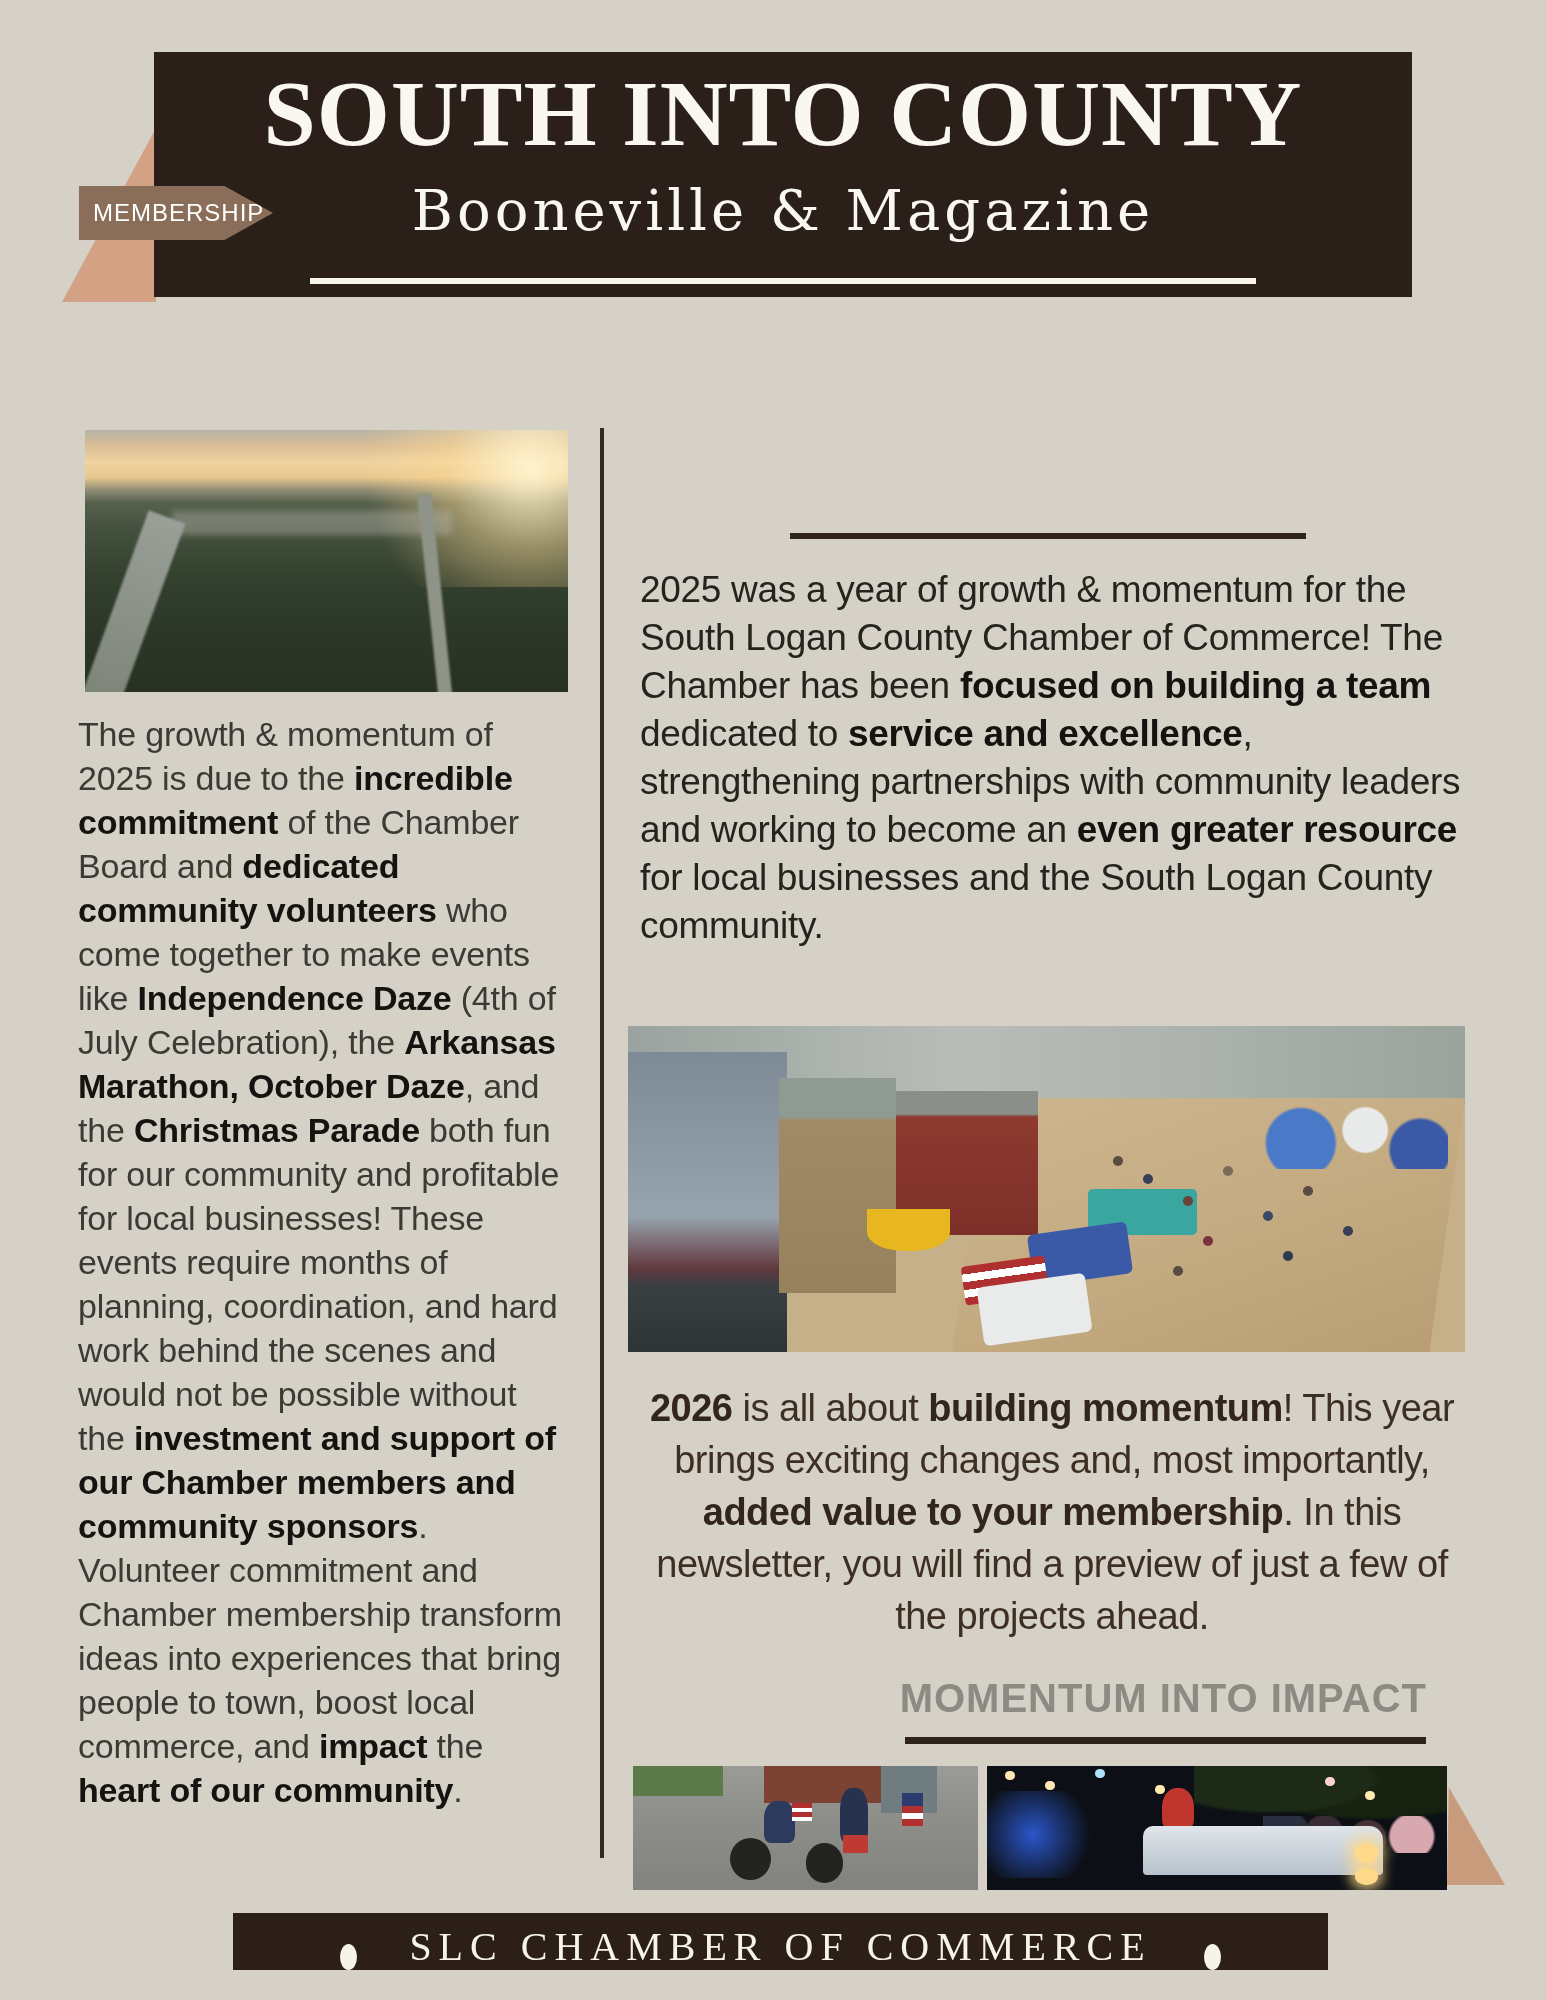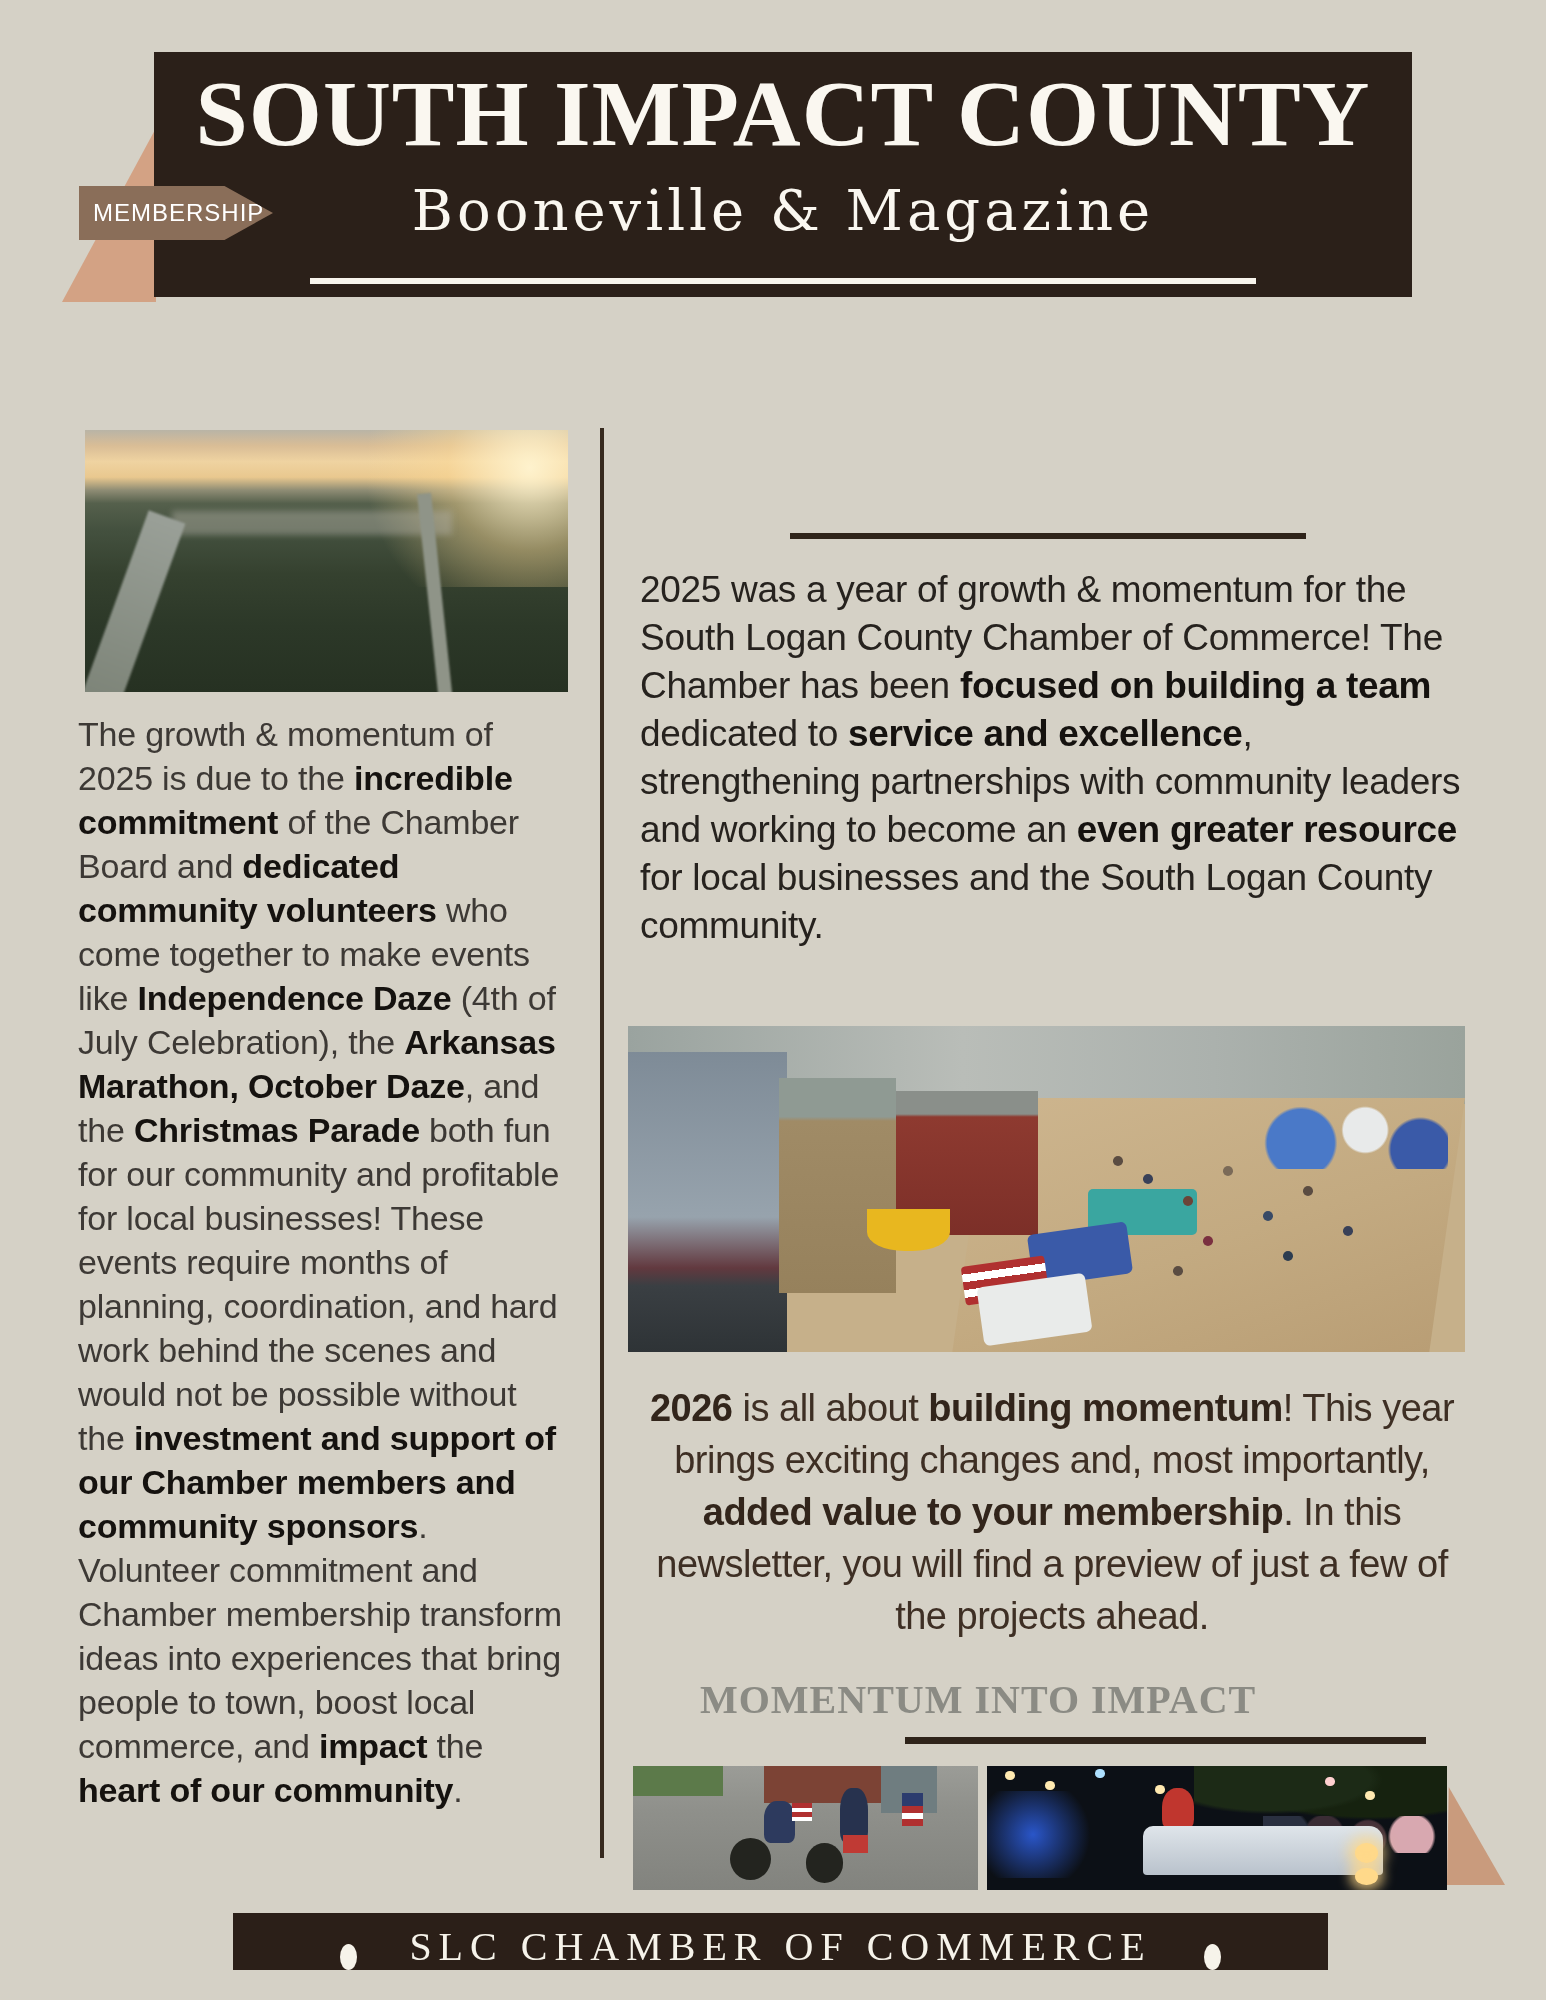--- a/index.html
+++ b/index.html
@@ -121,41 +121,41 @@
   
   .hello-heading { position:absolute; left:628px; top:440px; width:832px; text-align:center;
     font-family:"DejaVu Serif", serif; font-style:italic; font-size:56px; color:#15110e;
     letter-spacing:3px; white-space:nowrap; }
   .hello-underline { position:absolute; left:790px; top:533px; width:516px; height:6px; background:#2f241a; }
   .right-para1 { position:absolute; left:640px; top:566px; width:824px;
     font-size:37px; line-height:48px; color:#26221e; letter-spacing:-0.3px; }
   .right-para2 { position:absolute; left:640px; top:1382px; width:824px;
     font-size:38px; line-height:52px; color:#3e2f24; letter-spacing:-0.5px;text-align:center; }
   .right-para2 b { color:#32251b; }
-  .momentum-heading { position:absolute; left:700px; top:1676px; width:727px; 
-    font-family:Liberation Serif, serif; font-weight:700; font-size:40px; color:#8b8b84; letter-spacing:1px; white-space:nowrap; }
+  .momentum-heading { position:absolute; left:700px; top:1676px; width:727px; text-align:right;
+    font-family:Liberation Sans, sans-serif; font-weight:700; font-size:40px; color:#8b8b84; letter-spacing:1px; white-space:nowrap; }
   .momentum-underline { position:absolute; left:905px; top:1737px; width:521px; height:7px; background:#2f241a; }
 
   .br-triangle { position:absolute; left:1447px; top:1787px; width:58px; height:98px;
     background:#c99b7d; clip-path:polygon(3% 0, 100% 100%, 0 100%); }
 
   
   .footer-bar { position:absolute; left:233px; top:1913px; width:1095px; height:57px; background:#2b1f18;
     display:flex; align-items:flex-end; justify-content:center; gap:52px; z-index:4; }
   .footer-bar .footer-dot { width:17px; height:26px; border-radius:50%; background:#f6f3ea; }
   .footer-label { font-family:"Liberation Serif", serif; font-size:40px; color:#f6f3ea; letter-spacing:7px; white-space:nowrap; }
 </style>
 </head>
 <body>
 
 <div class="page">
 
   <div class="tl-triangle"></div>
   <div class="header-box">
-    <div class="header-title">SOUTH IMPACT COUNTY</div>
+    <div class="header-title">SOUTH INTO COUNTY</div>
     <div class="header-sub">Booneville &amp; Magazine</div>
     <div class="header-underline"></div>
   </div>
   <div class="newsletter-tag">
     <span>MEMBERSHIP</span>
   </div>
 
 
   <div class="divider"></div>
 

